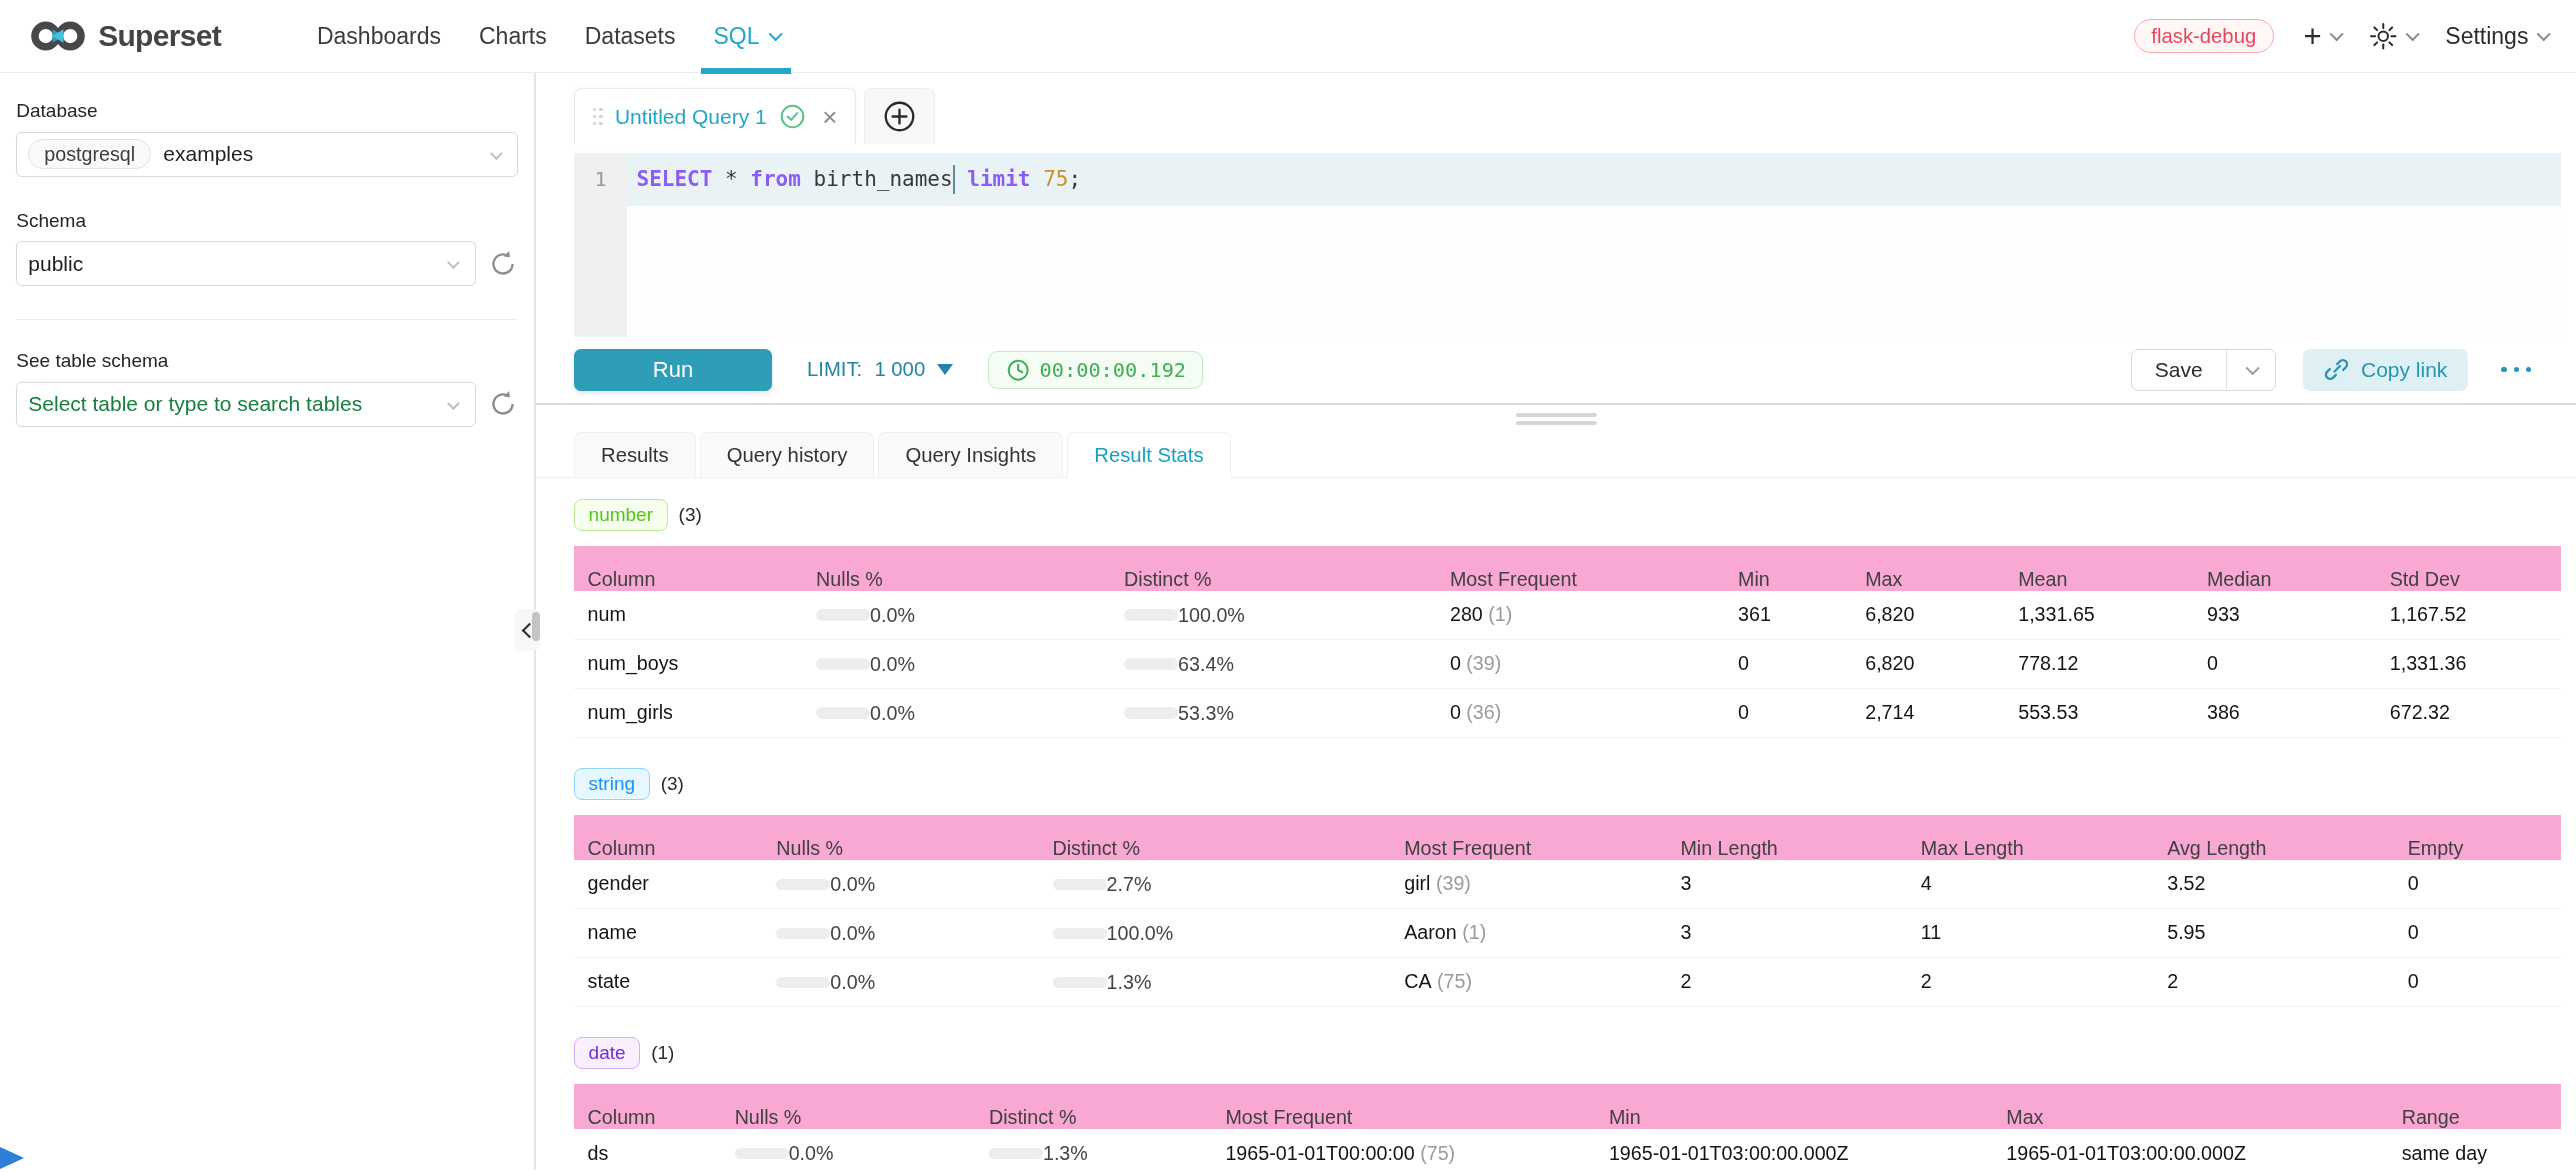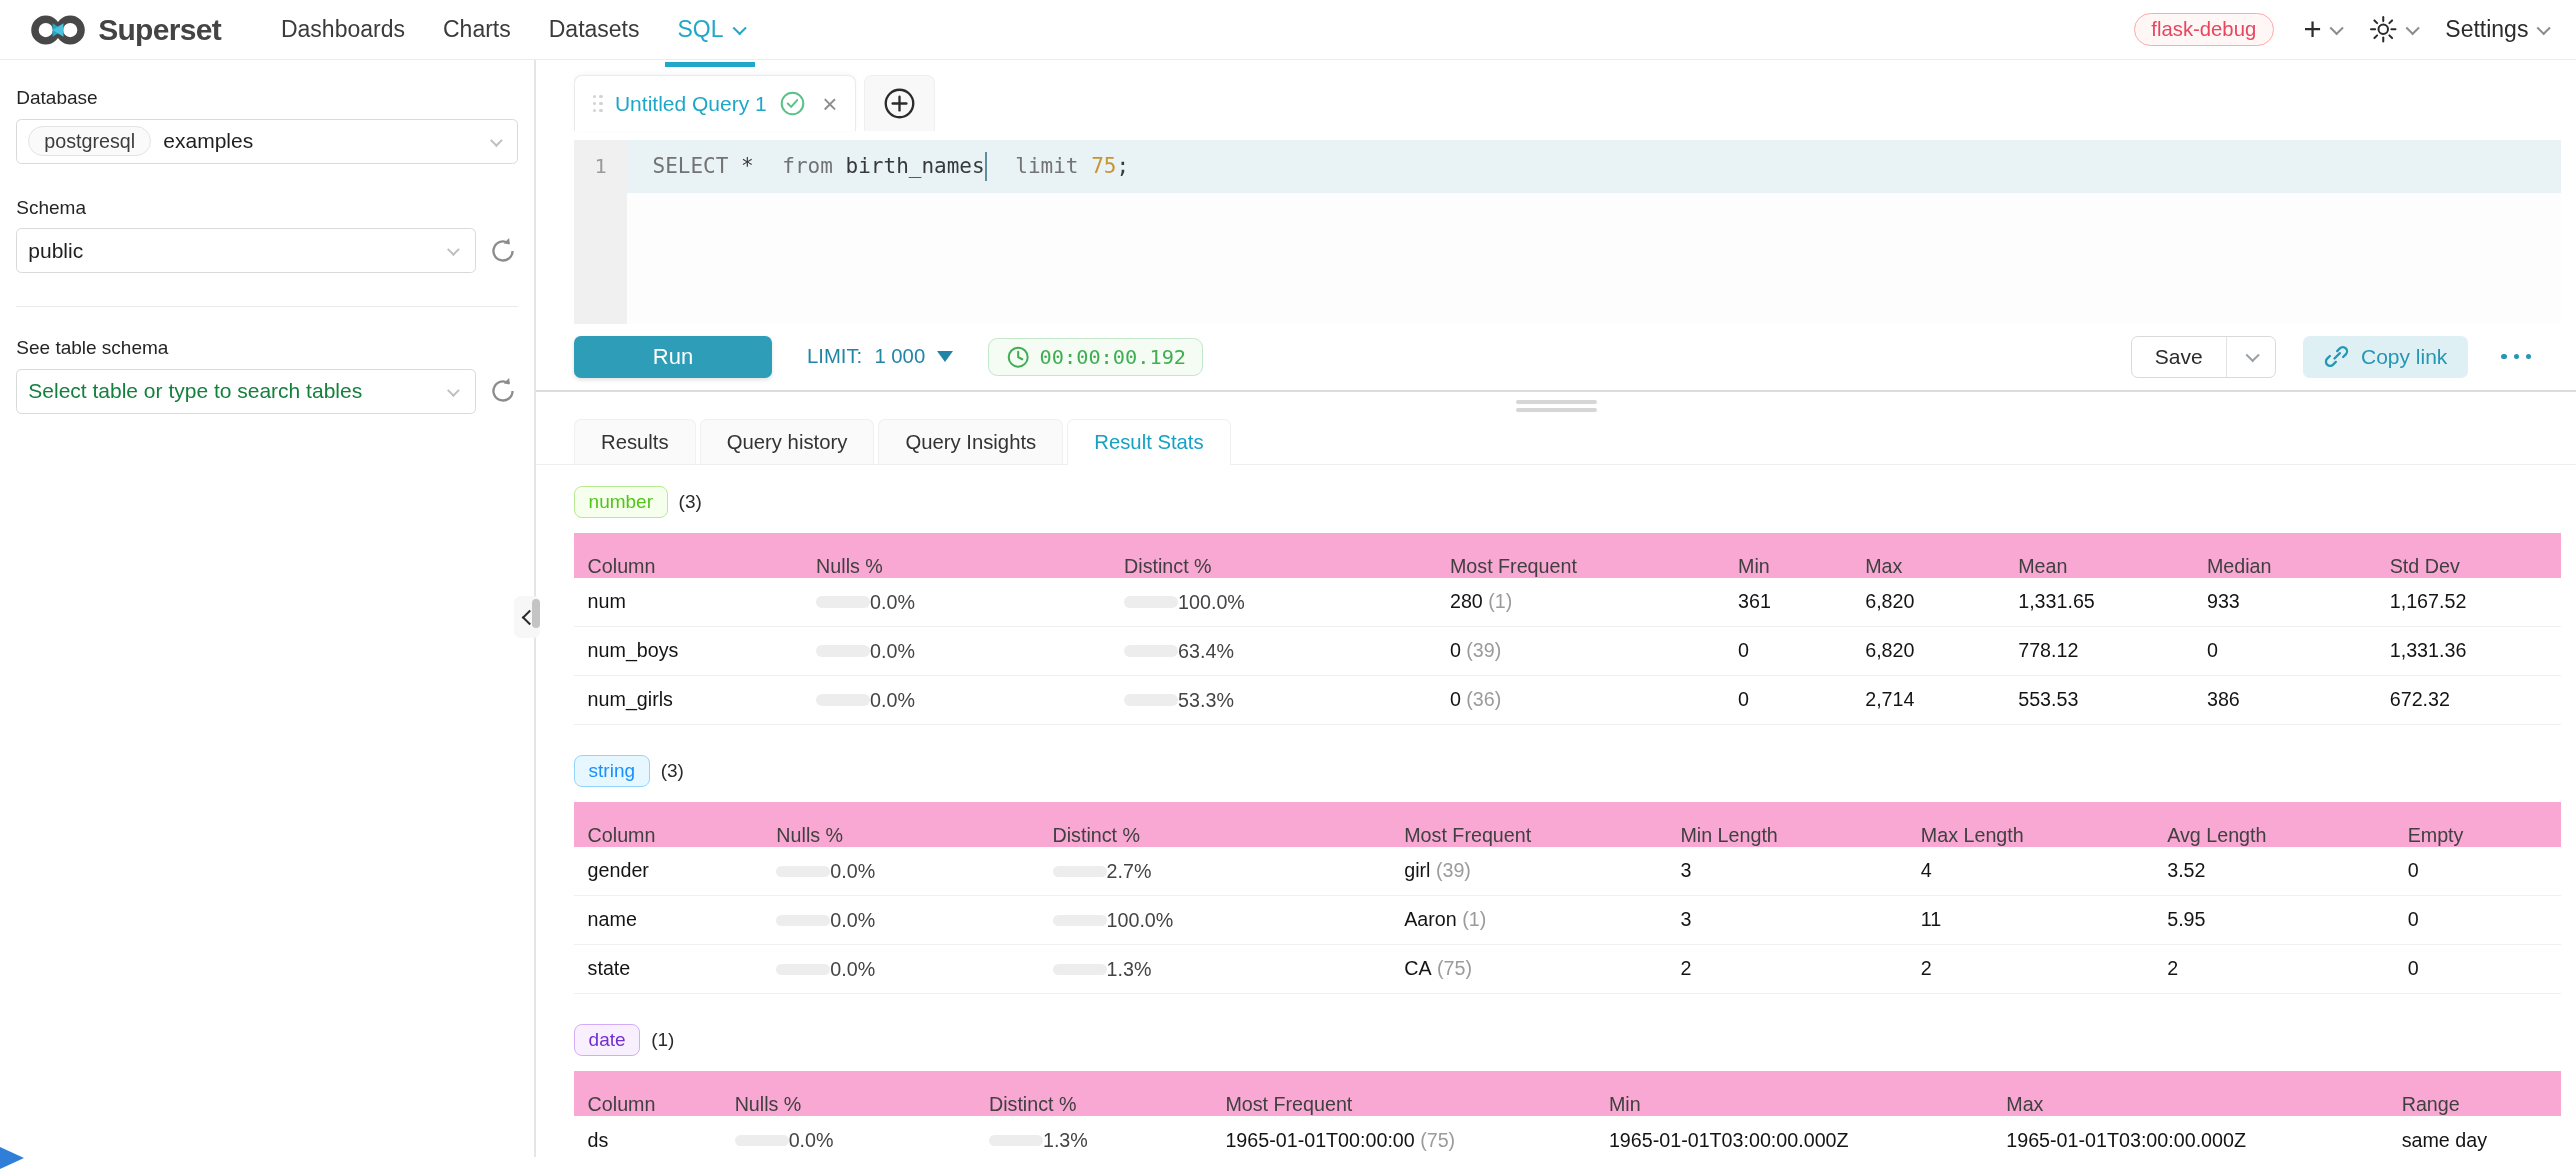--- a/index.html
+++ b/index.html
@@ -1,21 +1,21 @@
 <!DOCTYPE html>
 <html><head>
 <meta charset="utf-8">
 <style>
   * { box-sizing: border-box; margin: 0; padding: 0; }
   html, body { width: 2576px; height: 1172px; overflow: hidden; background: #fff;
     font-family: "Liberation Sans", sans-serif; font-size: 20.3px; color: #1f1f1f; }
 
   
-  .navbar { height: 60px; display: flex; align-items: center; padding: 0 30px;
-    border-bottom: 1.4px solid #ececec; background: #fff; position: relative; }
+  .navbar { height: 73px; display: flex; align-items: center; padding: 0 30px;
+    border-bottom: 1.4px solid #ececec; background: #fff; position: relative; gap: 36px; }
   .brand { display: flex; align-items: center; gap: 12.2px; margin-right: 41px; }
   .brand-text { font-size: 30px; font-weight: 700; color: #444; letter-spacing: -0.7px; }
   .nav-items { display: flex; height: 75px; align-items: stretch; }
   .nav-item { display: flex; align-items: center; padding: 0 19px; font-size: 23px;
     color: #3b3b3b; position: relative; cursor: pointer; gap: 9.5px; }
   .nav-item.active { color: #20a7c9; }
   .nav-item.active::after { content:""; position: absolute; left: 6.8px; right: 6.8px;
     bottom: 0; height: 5.4px; background: #20a7c9; }
   .nav-right { margin-left: auto; display: flex; align-items: center; gap: 30px; }
   .env-badge { border: 1.4px solid #ffa8ab; background: #fff6f6; color: #e8465f;
@@ -72,21 +72,21 @@
     display: flex; align-items: center; justify-content: center; cursor: pointer; }
 
   
   .editor { margin: 8.8px 15px 0 38px; height: 184px; position: relative;
     background: #fdfdfd; font-family: "DejaVu Sans Mono", monospace; }
   .gutter { position: absolute; left: 0; top: 0; bottom: 0; width: 53px;
     background: #f0f0f0; color: #9a9a9a; font-size: 20.3px; text-align: center; }
   .gutter .ln { height: 53px; line-height: 53px; }
   .code-line { margin-left: 53px; height: 53px; display: flex; align-items: center;
     background: #e9f3f6; padding-left: 9.5px; font-size: 21px; white-space: pre; }
-  .tok-kw { color: #737373; font-weight: 400; margin-left: 16px; }
+  .tok-kw { color: #8b5cf6; font-weight: 700; }
   .tok-id { color: #37393b; }
   .tok-num { color: #c7952f; }
   .cursor-bar { display: inline-block; width: 2px; height: 28.5px; background: #5f8c9e;
     vertical-align: middle; }
 
   
   .run-row { height: 68px; display: flex; align-items: center; padding: 0 38px;
     gap: 35px; border-bottom: 2.7px solid #dcdcdc; }
   .run-btn { width: 198px; height: 42px; background: #2e9db8; color: #fff;
     border: none; border-radius: 6.8px; font-size: 22px; cursor: pointer;

